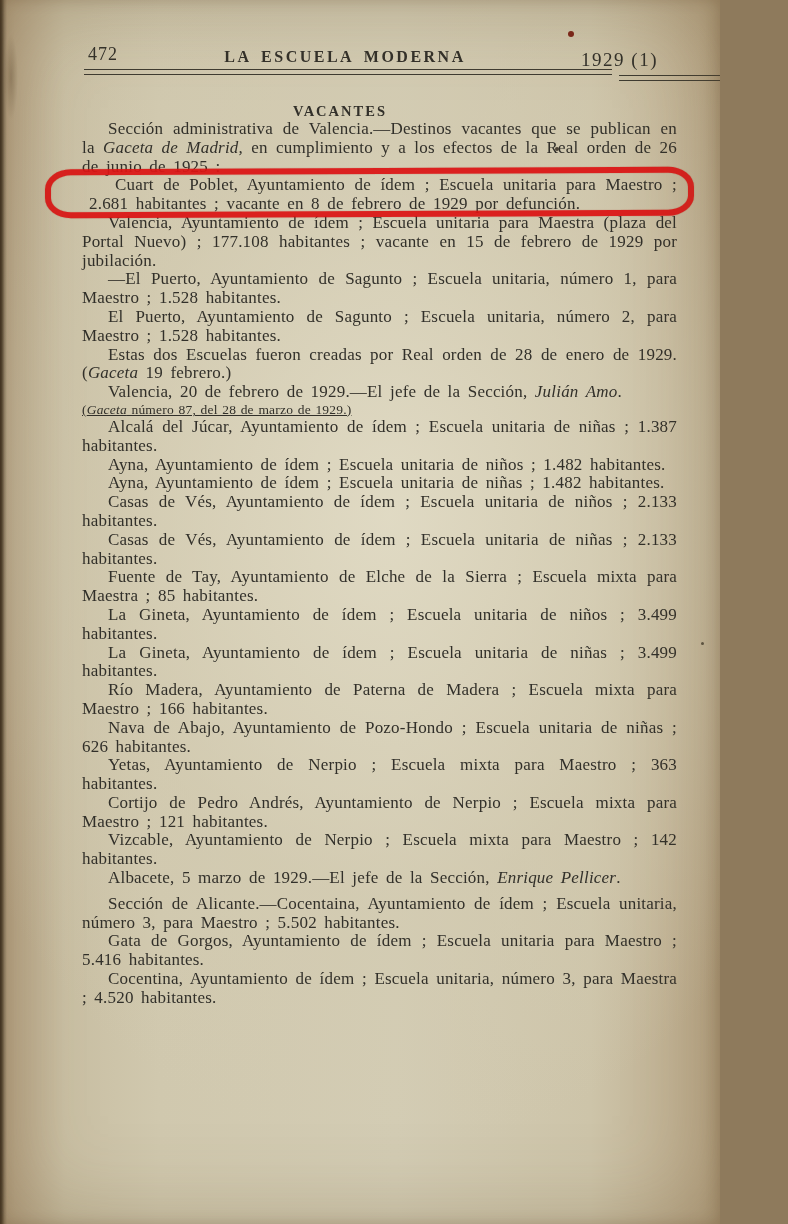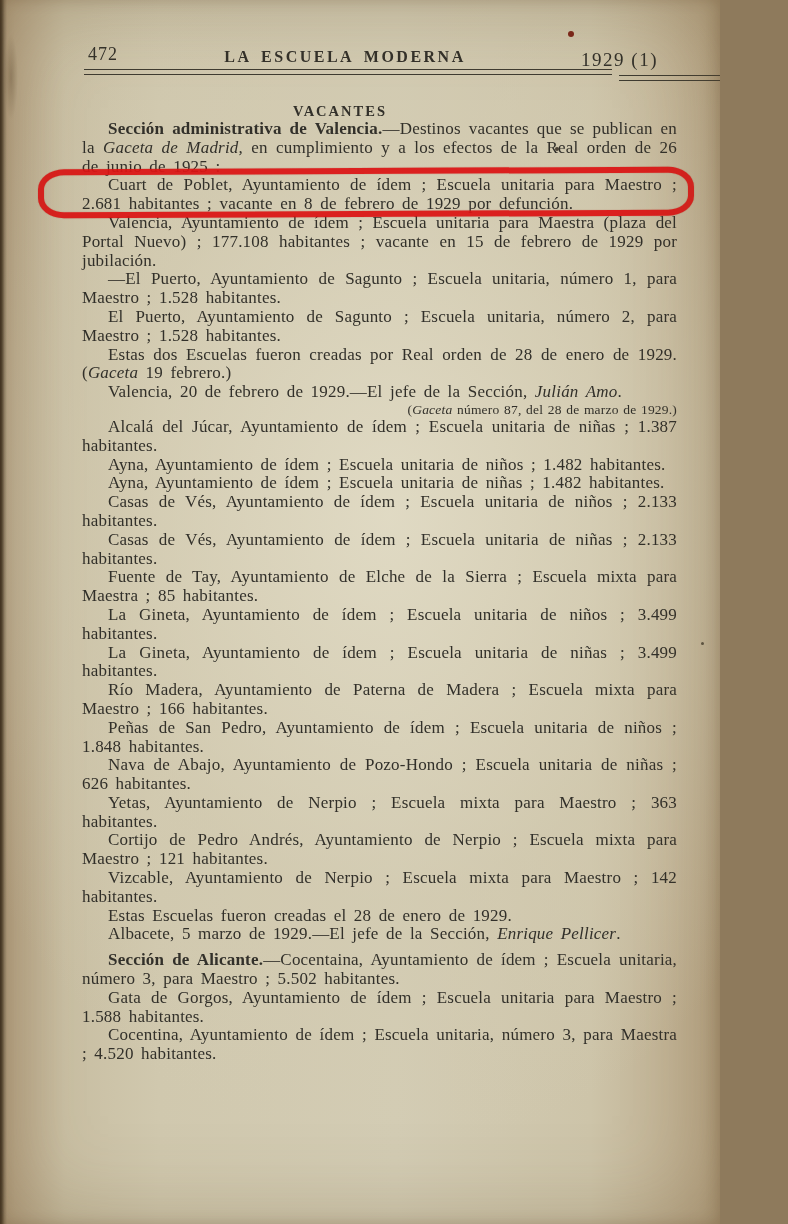--- a/index.html
+++ b/index.html
@@ -51,25 +51,25 @@
 
   
   .body{
     position:absolute;left:82px;right:43px;top:120px;
     font-size:17px;line-height:18.8px;text-align:justify;
     word-spacing:3px;letter-spacing:.2px;
   }
   .para{margin:0;text-indent:26px;}
   .para.no-indent{text-indent:0;}
   .para.gap-before{margin-top:7px;}
-  .para.small{font-size:13.5px;line-height:16px;text-align:right;word-spacing:1px;}
-  .seg-bold{font-weight:bold;}
+  .para.small{font-size:13.5px;line-height:16px;text-align:left;word-spacing:1px;text-decoration:underline;}
+  .seg-bold{font-weight:normal;}
   .seg-italic{font-style:italic;}
 
-  .highlighted{position:relative;}
+  .highlighted{position:relative;margin-left:7px;}
   .red-oval{
     position:absolute;left:-44px;right:-17px;top:-8px;bottom:-3px;
     border:6.5px solid #dc1414;border-radius:26px/20px;
     transform:rotate(-.25deg);
     pointer-events:none;opacity:.93;
     box-shadow:0 0 1px rgba(160,20,10,.6), inset 0 0 1px rgba(160,20,10,.6);
   }
 </style>
 </head>
 <body>
@@ -100,24 +100,22 @@
       <p class="para no-indent small"><span>(</span><span class="seg-italic">Gaceta</span><span> número 87, del 28 de marzo de 1929.)</span></p>
       <p class="para"><span>Alcalá del Júcar, Ayuntamiento de ídem ; Escuela unitaria de niñas ; 1.387 habitantes.</span></p>
       <p class="para"><span>Ayna, Ayuntamiento de ídem ; Escuela unitaria de niños ; 1.482 habitantes.</span></p>
       <p class="para"><span>Ayna, Ayuntamiento de ídem ; Escuela unitaria de niñas ; 1.482 habitantes.</span></p>
       <p class="para"><span>Casas de Vés, Ayuntamiento de ídem ; Escuela unitaria de niños ; 2.133 habitantes.</span></p>
       <p class="para"><span>Casas de Vés, Ayuntamiento de ídem ; Escuela unitaria de niñas ; 2.133 habitantes.</span></p>
       <p class="para"><span>Fuente de Tay, Ayuntamiento de Elche de la Sierra ; Escuela mixta para Maestra ; 85 habitantes.</span></p>
       <p class="para"><span>La Gineta, Ayuntamiento de ídem ; Escuela unitaria de niños ; 3.499 habitantes.</span></p>
       <p class="para"><span>La Gineta, Ayuntamiento de ídem ; Escuela unitaria de niñas ; 3.499 habitantes.</span></p>
       <p class="para"><span>Río Madera, Ayuntamiento de Paterna de Madera ; Escuela mixta para Maestro ; 166 habitantes.</span></p>
-      <p class="para"><span>Peñas de San Pedro, Ayuntamiento de ídem ; Escuela unitaria de niños ; 1.848 habitantes.</span></p>
       <p class="para"><span>Nava de Abajo, Ayuntamiento de Pozo-Hondo ; Escuela unitaria de niñas ; 626 habitantes.</span></p>
       <p class="para"><span>Yetas, Ayuntamiento de Nerpio ; Escuela mixta para Maestro ; 363 habitantes.</span></p>
       <p class="para"><span>Cortijo de Pedro Andrés, Ayuntamiento de Nerpio ; Escuela mixta para Maestro ; 121 habitantes.</span></p>
       <p class="para"><span>Vizcable, Ayuntamiento de Nerpio ; Escuela mixta para Maestro ; 142 habitantes.</span></p>
-      <p class="para"><span>Estas Escuelas fueron creadas el 28 de enero de 1929.</span></p>
       <p class="para"><span>Albacete, 5 marzo de 1929.—El jefe de la Sección, </span><span class="seg-italic">Enrique Pellicer</span><span>.</span></p>
       <p class="para gap-before"><span class="seg-bold">Sección de Alicante.</span><span>—Cocentaina, Ayuntamiento de ídem ; Escuela unitaria, número 3, para Maestro ; 5.502 habitantes.</span></p>
-      <p class="para"><span>Gata de Gorgos, Ayuntamiento de ídem ; Escuela unitaria para Maestro ; 1.588 habitantes.</span></p>
+      <p class="para"><span>Gata de Gorgos, Ayuntamiento de ídem ; Escuela unitaria para Maestro ; 5.416 habitantes.</span></p>
       <p class="para"><span>Cocentina, Ayuntamiento de ídem ; Escuela unitaria, número 3, para Maestra ; 4.520 habitantes.</span></p>
     </main>
 </div>
 
 </body></html>

